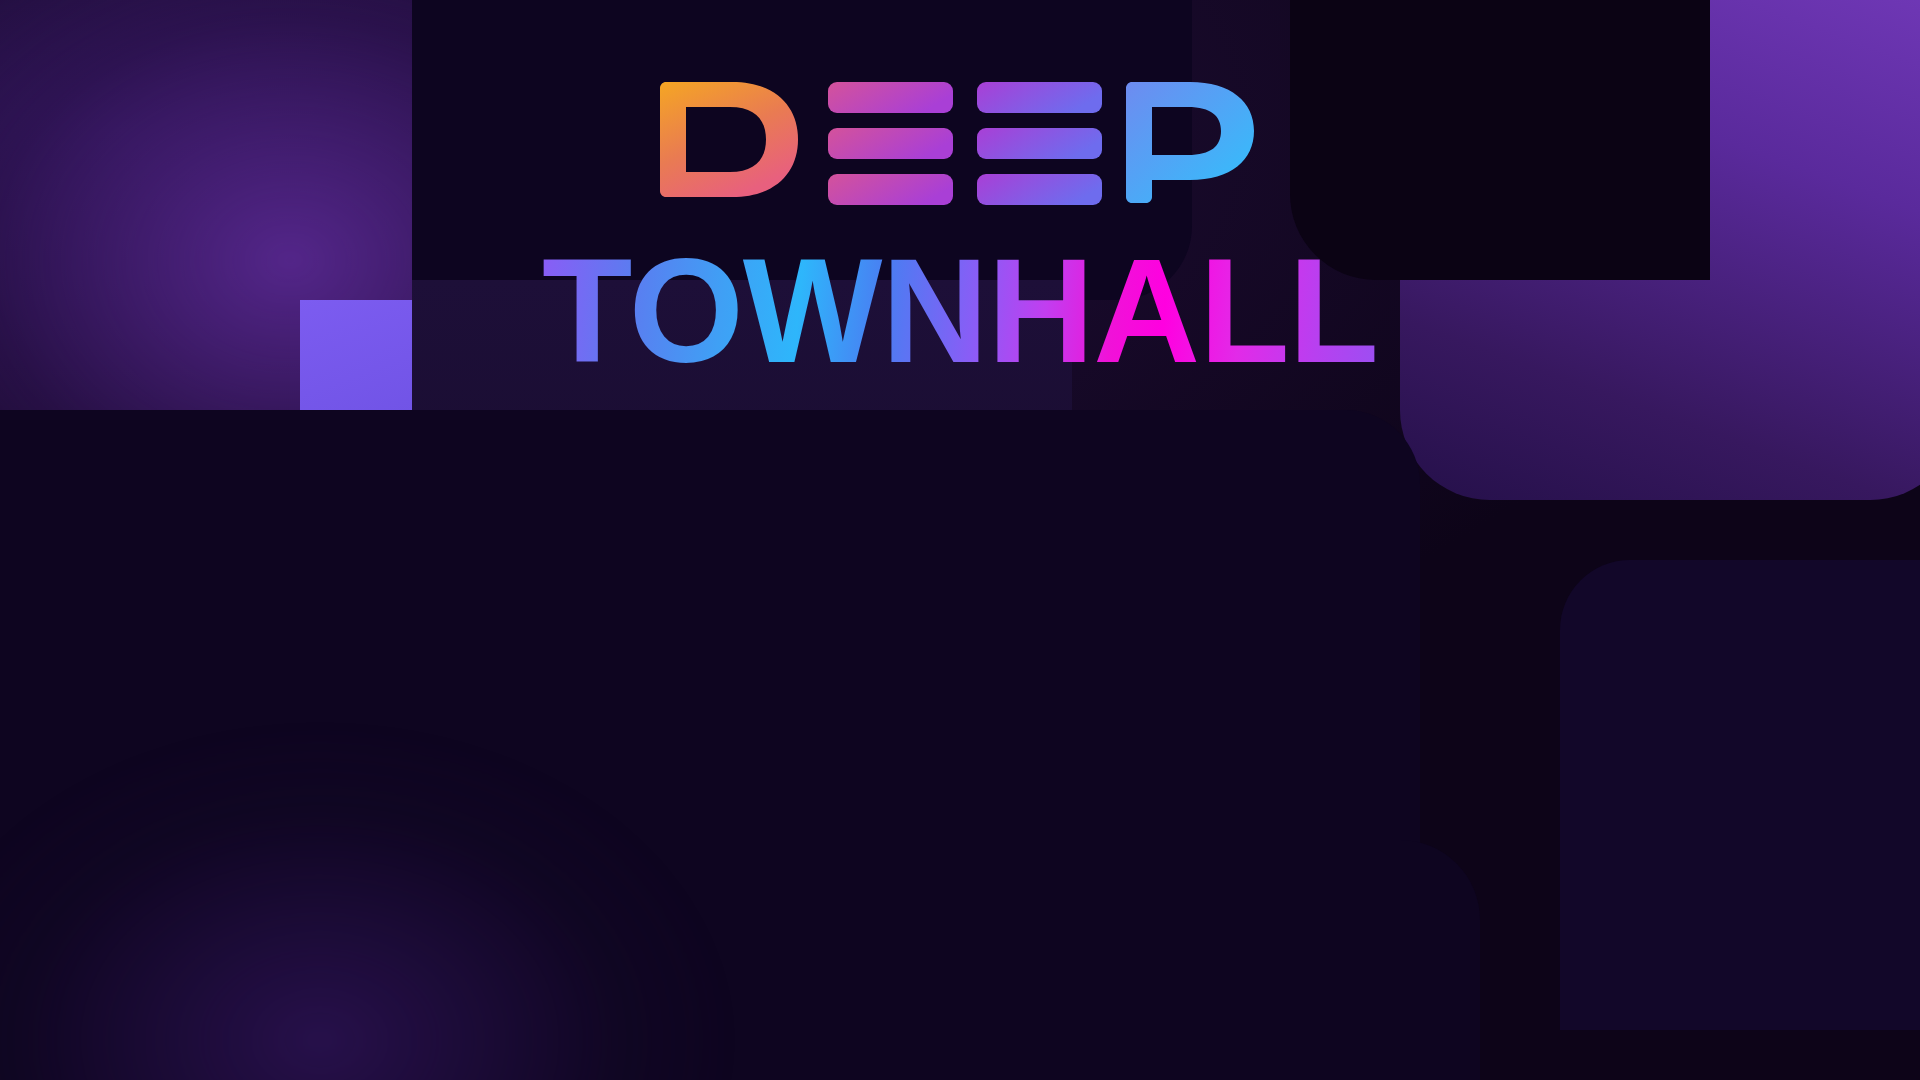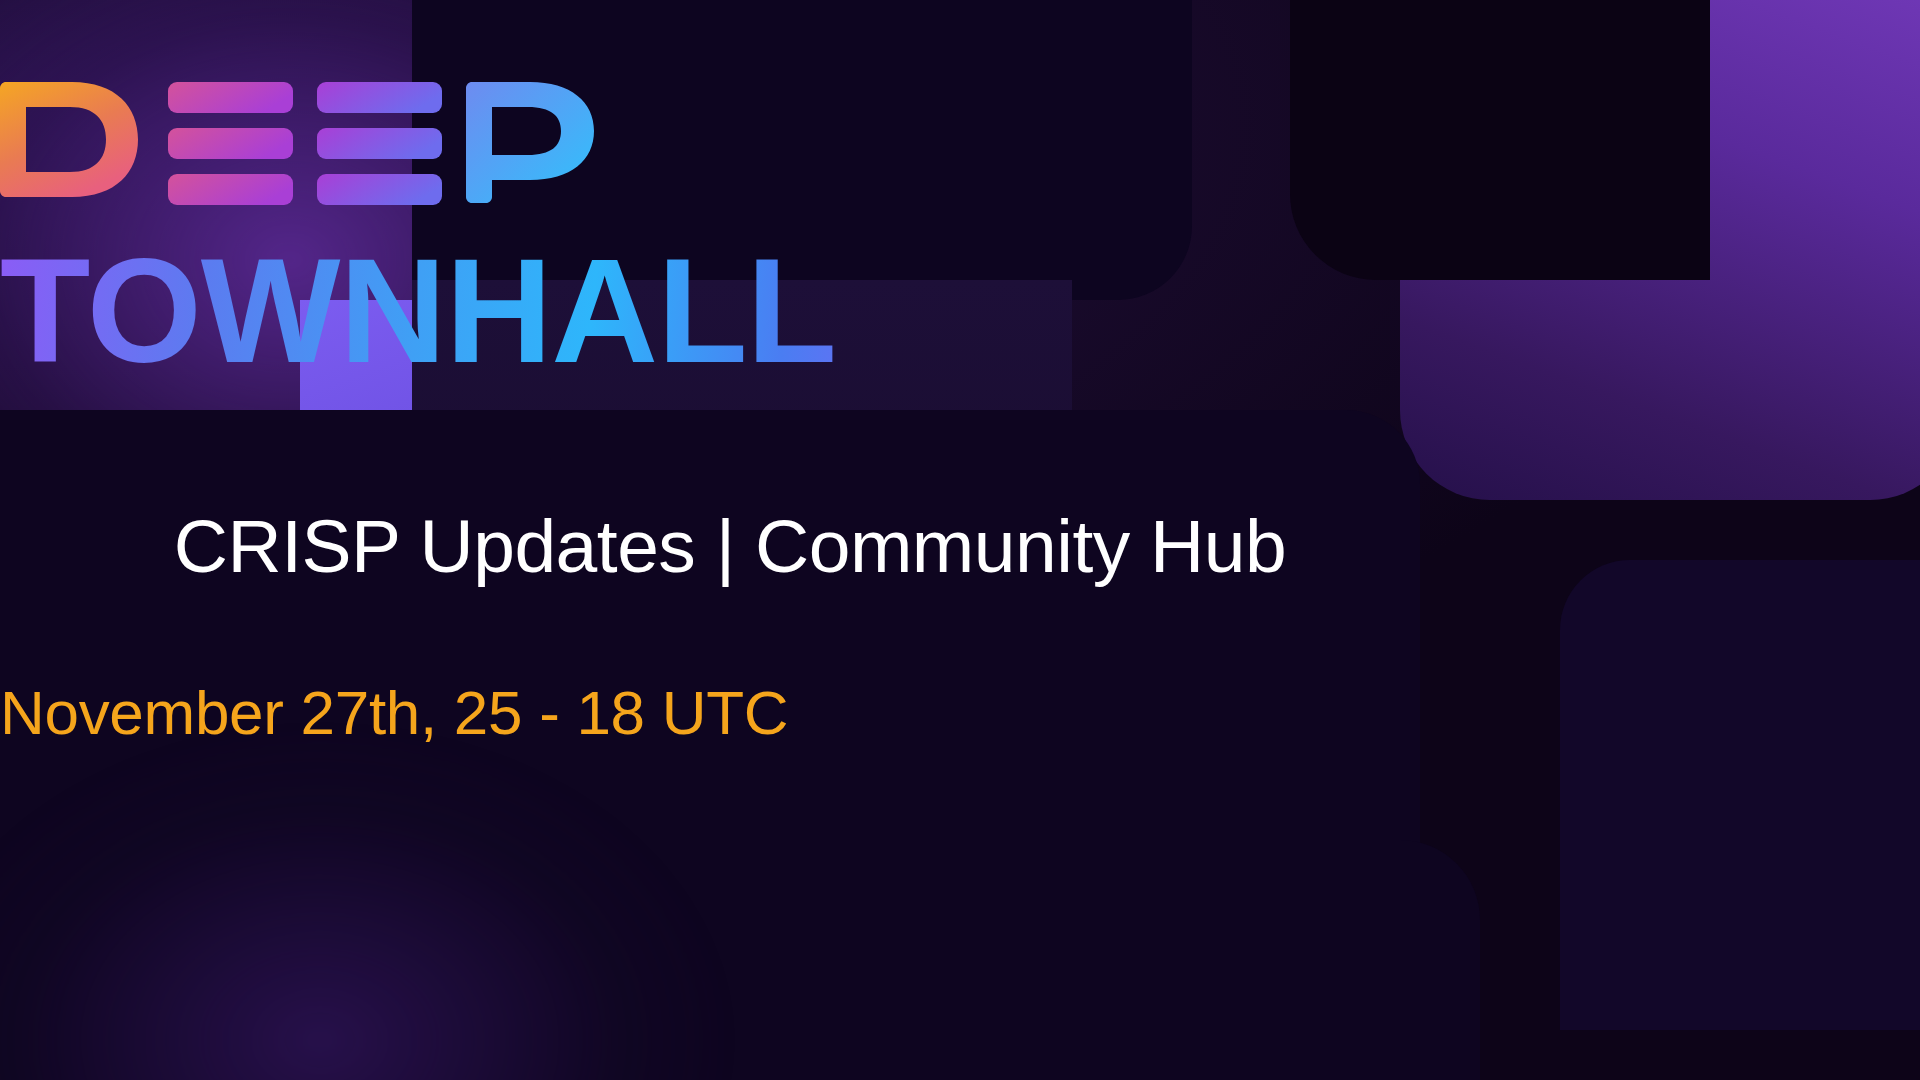--- a/index.html
+++ b/index.html
@@ -95,20 +95,21 @@
     left:-60px; bottom:-120px;
     width:1540px; height:360px;
     border-radius:0 80px 0 0;
     background:#0e0520;
   }
 
   
   #content {
     position:absolute; inset:0;
     display:flex; flex-direction:column;
+    align-items:center;
     z-index:5;
   }
 
   
   #logo-deep {
     margin-top:76px;
     width:600px; height:135px;
     display:block;
   }
 
@@ -213,19 +214,17 @@
       <rect x="317" y="52" width="125" height="31" rx="9" fill="url(#gE2)"></rect>
       <rect x="317" y="98" width="125" height="31" rx="9" fill="url(#gE2)"></rect>
 
       <path fill="url(#gP)" fill-rule="evenodd" d="M472 6 h58 c41 0 64 20 64 49 s-23 49-64 49 h-38 v17 c0 3.3-2.7 6-6 6 h-14 c-3.3 0-6-2.7-6-6 V12 c0-3.3 2.7-6 6-6 Z
                M492 31 v48 h36 c23 0 33-9 33-24 s-10-24-33-24 Z"></path>
     </svg>
 
     <div id="wordmark-townhall">TOWNHALL</div>
 
     <div id="subtitle">
-      <span class="line">CRISP Updates | Community Hub</span>
     </div>
 
-    <div id="event-date">November 27th, 25 - 18 UTC</div>
 
   </div>
 </div>
 
 </body></html>

